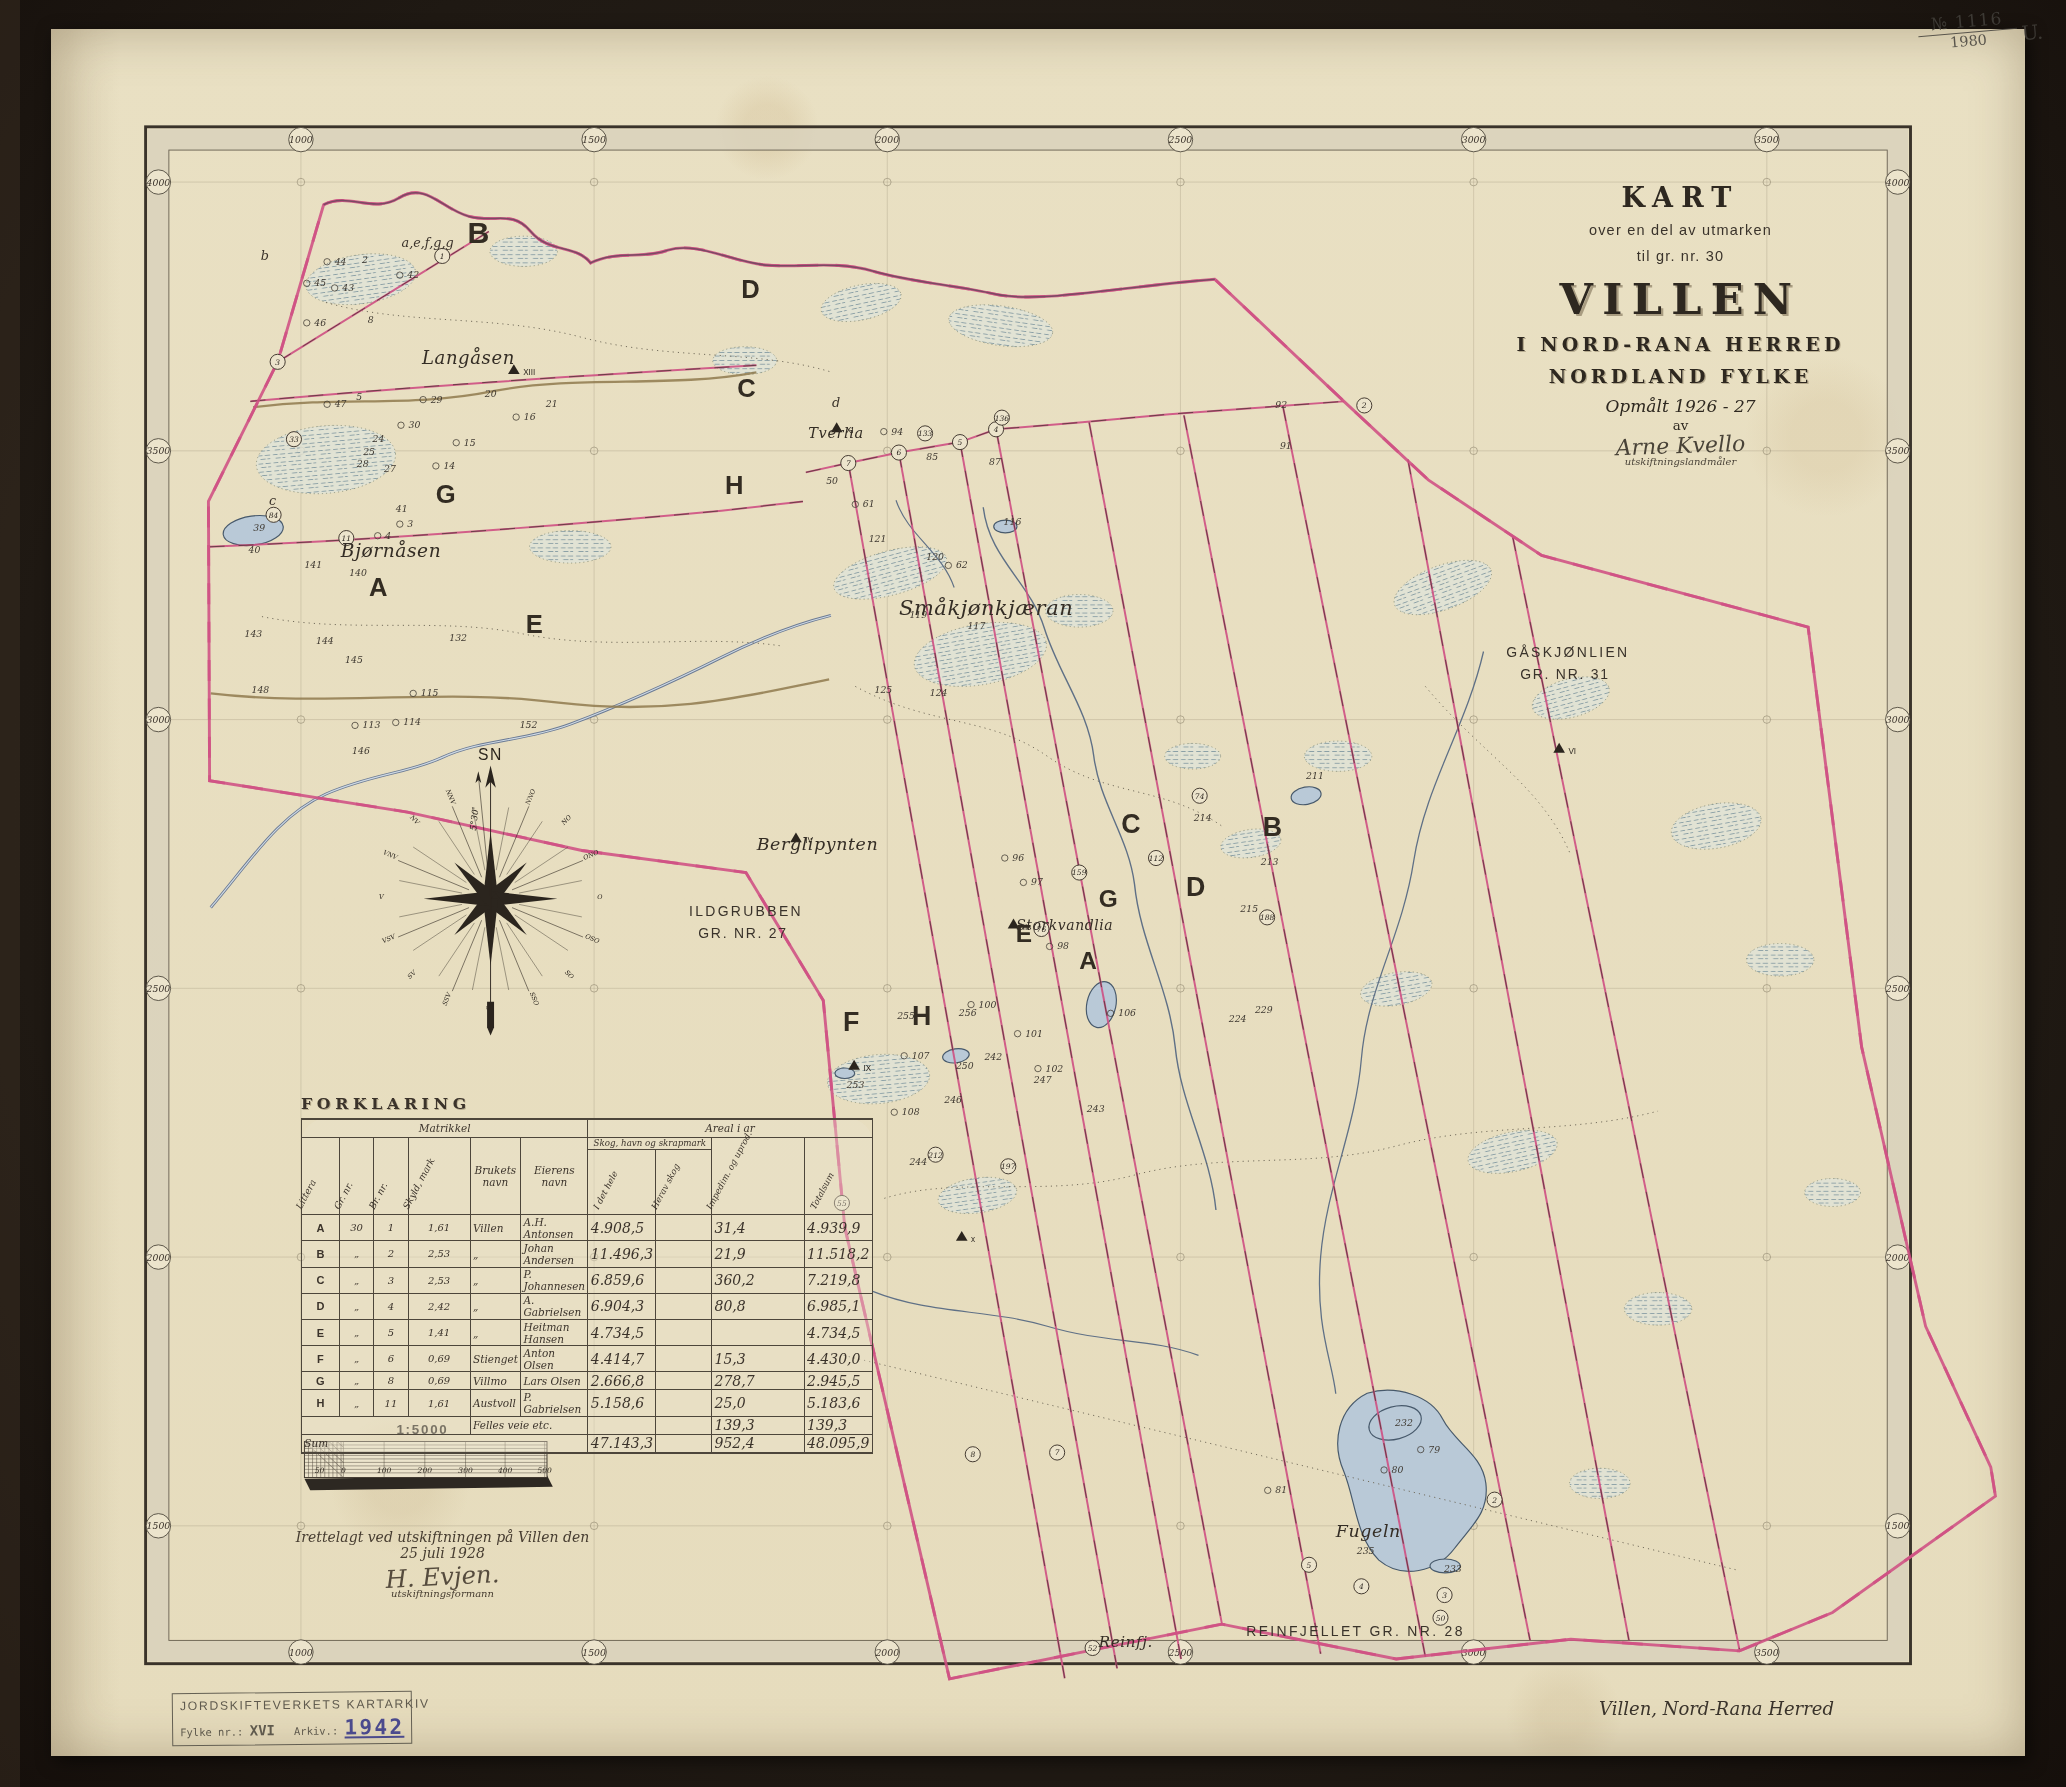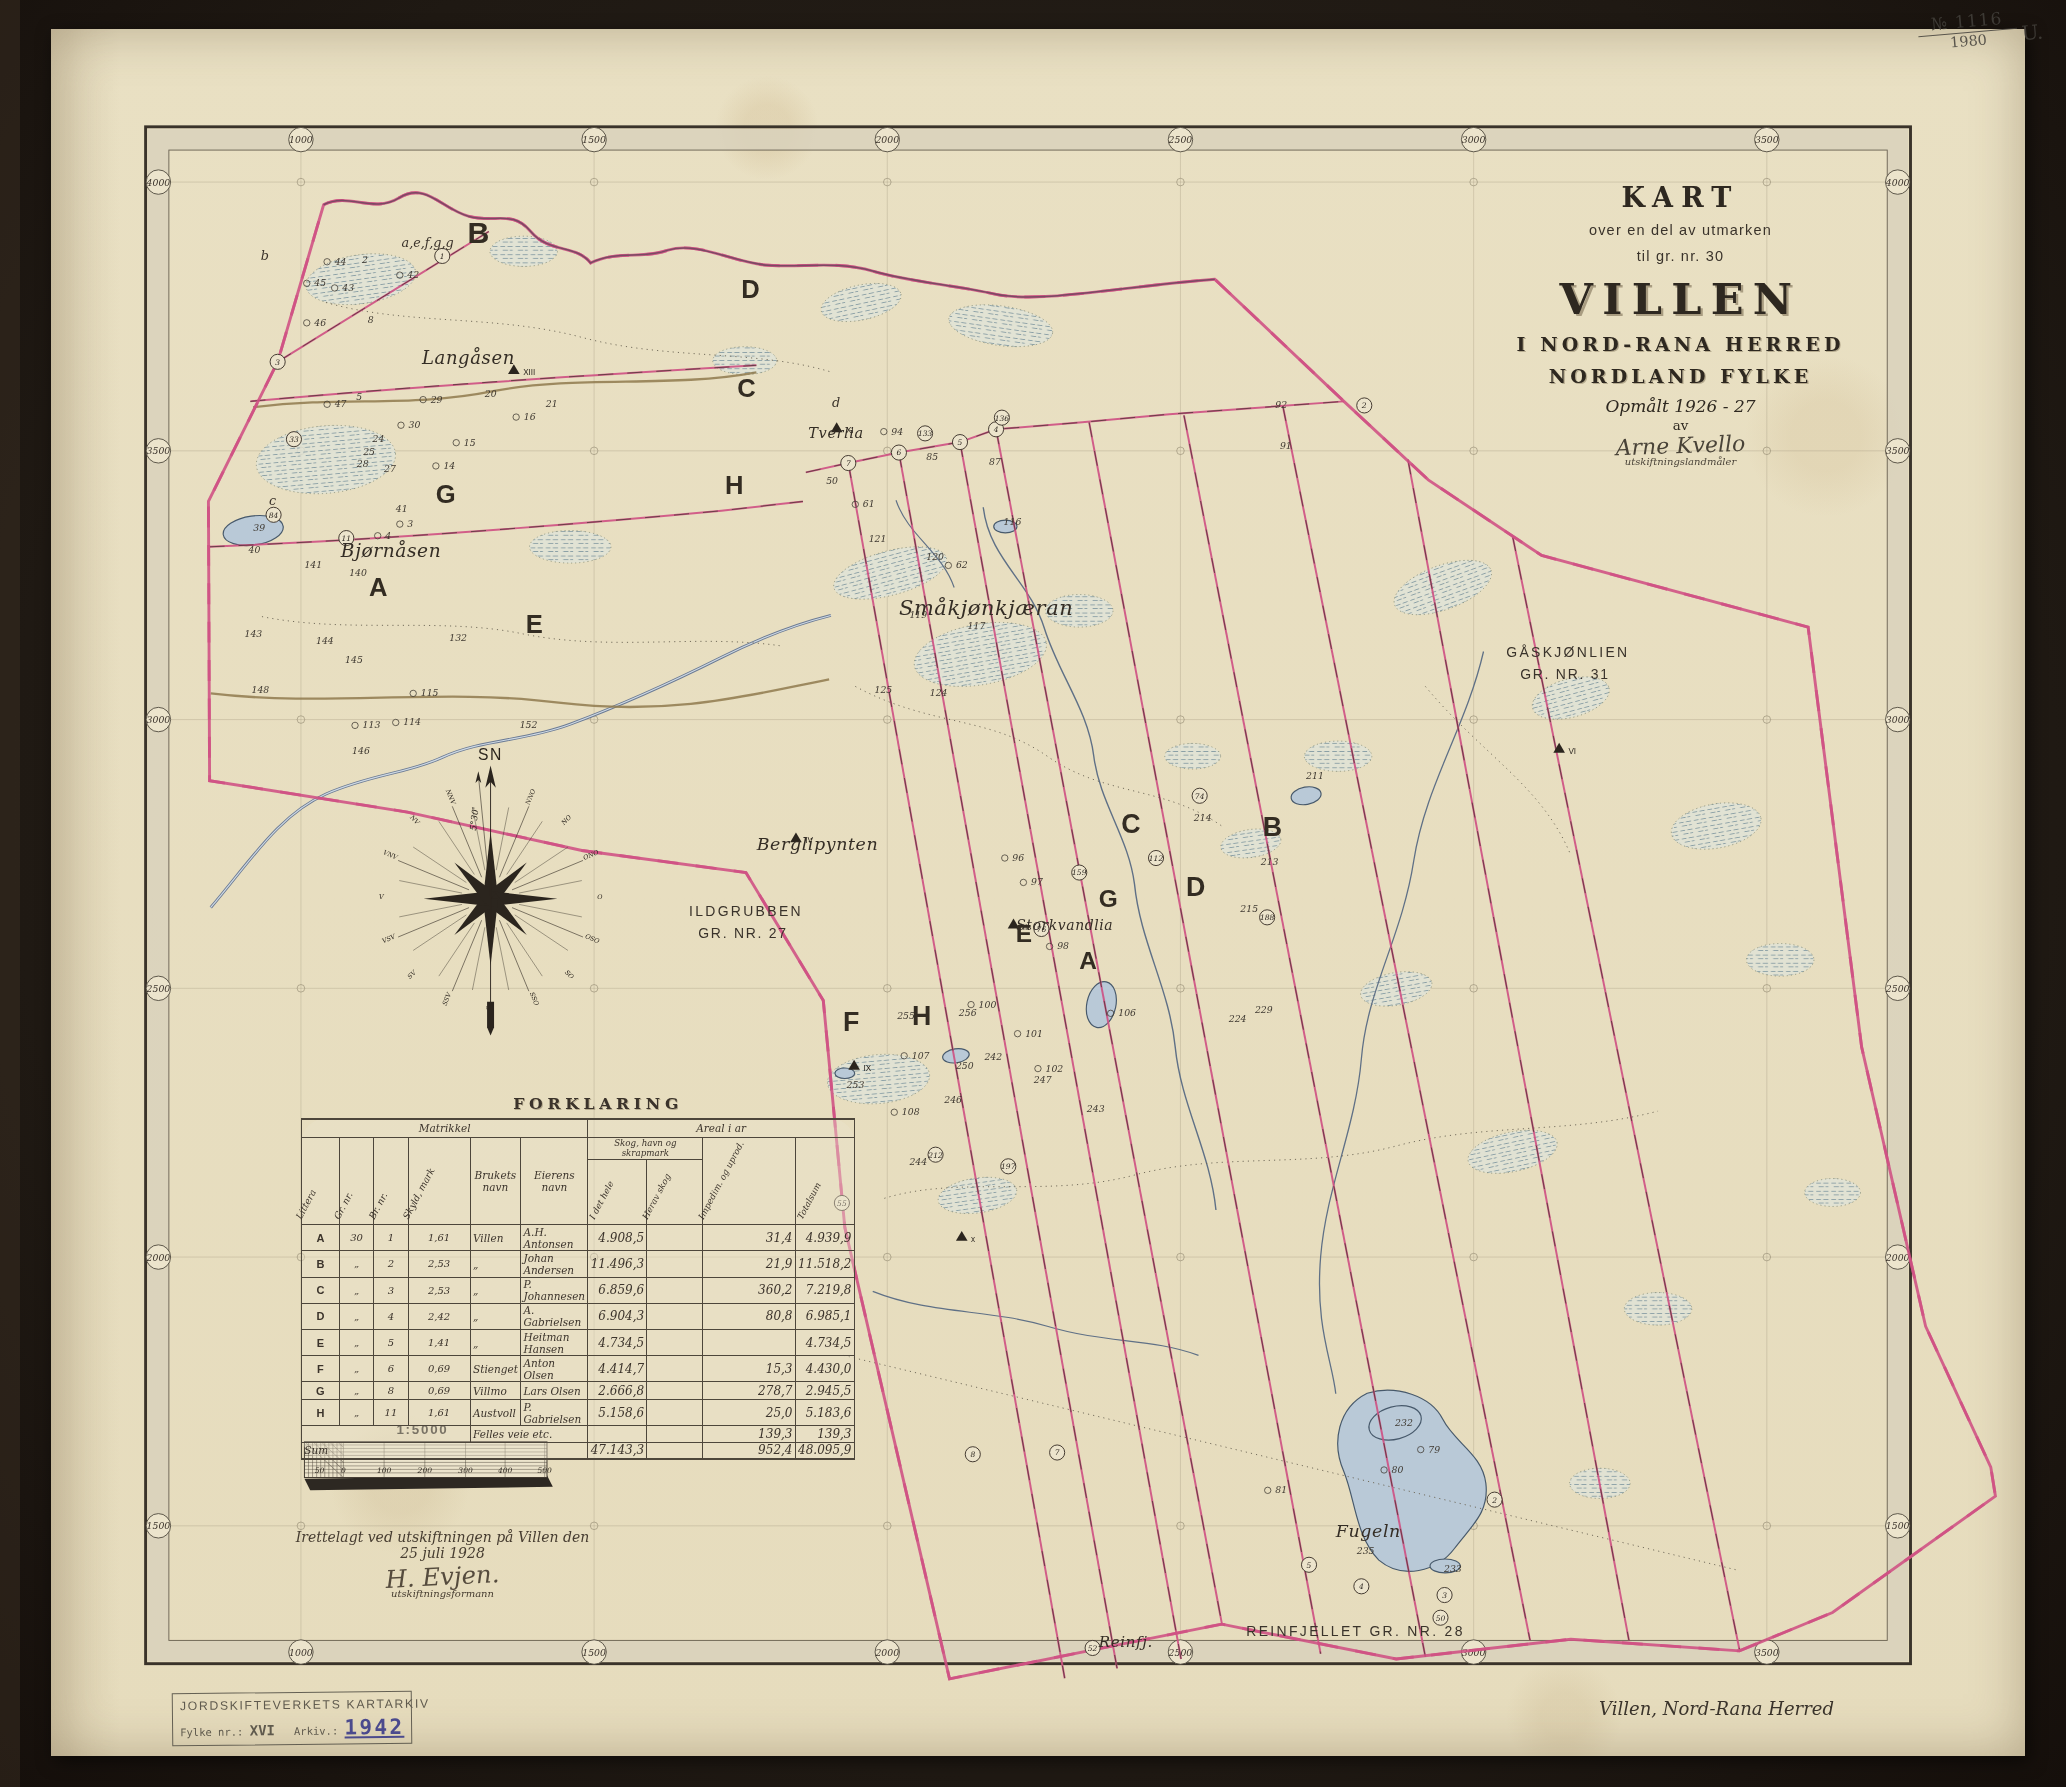--- a/index.html
+++ b/index.html
@@ -27,34 +27,34 @@
      text-shadow:2.3px 2.3px 0 rgba(90,75,50,.45);}
   #titleblock .slab{font-family:"DejaVu Serif",serif;font-weight:bold;font-size:19px;letter-spacing:4.1px;margin-top:9.3px;
      text-shadow:1.2px 1.2px 0 rgba(90,75,50,.35);}
   #titleblock .surv{font-family:"DejaVu Serif",serif;font-style:italic;font-size:17px;margin-top:9.3px;}
   #titleblock .av{font-family:"DejaVu Serif",serif;font-size:13.4px;margin-top:2.3px;}
   #titleblock .sig{font-family:"DejaVu Serif",serif;font-style:italic;font-size:22px;margin-top:0px;transform:rotate(-2deg);opacity:.85}
   #titleblock .role{font-family:"DejaVu Serif",serif;font-style:italic;font-size:10px;margin-top:-2.3px;opacity:.85}
 
   
   #forklaring{position:absolute;left:301px;top:1094px;width:382px;color:#3b332b;}
-  #forklaring .fktitle{text-align:right;font-family:"DejaVu Serif",serif;font-weight:bold;font-size:15.7px;letter-spacing:4.7px;
+  #forklaring .fktitle{text-align:left;font-family:"DejaVu Serif",serif;font-weight:bold;font-size:15.7px;letter-spacing:4.7px;
       text-shadow:0.9px 0.9px 0 rgba(90,75,50,.35);margin-bottom:4.7px;}
   #fk-table{border-collapse:collapse;width:379px;background:rgba(236,228,204,.4);border-radius:26px;}
   #fk-table th,#fk-table td{border:0.8px solid #4d463b;padding:0.6px 2.3px;font-size:10px;}
   #fk-table{border:1.5px solid #4d463b;border-top:2.3px double #4d463b;}
   #fk-table th{font-family:"DejaVu Serif",serif;font-style:italic;font-weight:normal;font-size:10.5px;}
   #fk-table .rot{height:63px;vertical-align:bottom;overflow:visible;}
   #fk-table .rot span{display:inline-block;transform:rotate(-62deg) translate(2.3px,-2.3px);transform-origin:0 100%;
       white-space:nowrap;font-size:9.3px;}
   #fk-table .rot2 span{font-size:8.7px;}
   #fk-table td.lit{font-family:"Liberation Sans",sans-serif;font-weight:bold;font-size:11px;text-align:center;}
   #fk-table td.hd{font-family:"DejaVu Serif",serif;font-style:italic;text-align:center;}
   #fk-table td.nm{font-family:"DejaVu Serif",serif;font-style:italic;text-align:left;font-size:10.5px;}
-  #fk-table td.num{font-family:"DejaVu Serif",serif;font-style:italic;text-align:right;font-size:12px;margin-left:12px;}
+  #fk-table td.num{font-family:"DejaVu Serif",serif;font-style:italic;font-size:14px;margin-left:12px;}
   #fk-table tr.sumrow td{border-top:1.3px solid #4d463b;border-bottom:2.3px double #4d463b;}
   #fk-table .ctr{text-align:center;font-size:11.6px;margin-left:29px;}
 
   
   #dedication{position:absolute;left:291px;top:1529px;width:303px;text-align:center;color:#463c30;}
   #dedication .line{font-family:"DejaVu Serif",serif;font-style:italic;font-size:14px;}
   #dedication .sig{font-family:"DejaVu Serif",serif;font-style:italic;font-size:24.4px;margin-top:1.2px;transform:rotate(-3deg);opacity:.9}
   #dedication .role{font-family:"DejaVu Serif",serif;font-style:italic;font-size:10px;margin-top:-3.5px;}
 
   

